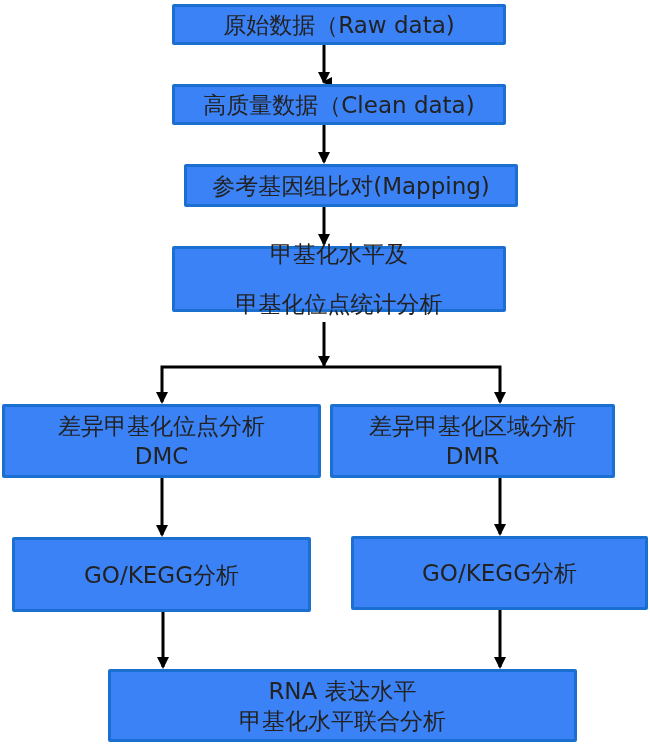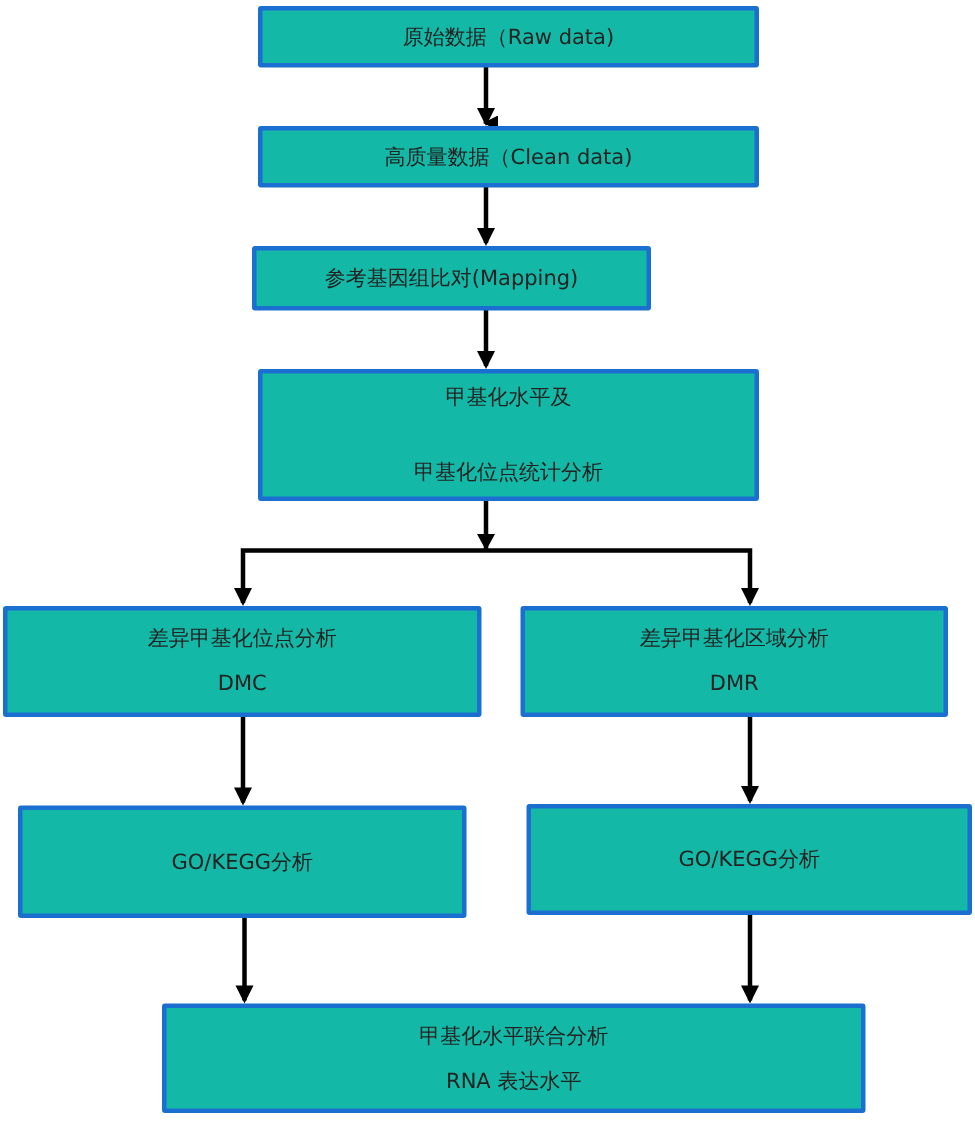--- a/index.html
+++ b/index.html
@@ -1,21 +1,21 @@
 <!DOCTYPE html>
 <html><head>
 <meta charset="utf-8">
 <style>
   html, body { margin: 0; padding: 0; background: #ffffff; }
   body { width: 650px; height: 752px; position: relative; overflow: hidden;
          font-family: "DejaVu Sans", "Liberation Sans", sans-serif; }
   .box { position: absolute; box-sizing: border-box; border: 3px solid #1a6fd1;
-         border-radius: 2px; background: #14b8a6; display: flex; flex-direction: column;
+         border-radius: 2px; background: #3b82f6; display: flex; flex-direction: column;
          align-items: center; justify-content: center; color: #222222;
-         font-size: 14px; line-height: 30px; text-align: center; white-space: nowrap; }
+         font-size: 23px; line-height: 30px; text-align: center; white-space: nowrap; }
   .box span { display: block; }
   svg.conn { position: absolute; left: 0; top: 0; width: 650px; height: 752px; pointer-events: none; }
 </style>
 </head>
 <body>
 
 <svg class="conn" viewBox="0 0 650 752">
   <defs>
     <marker id="ah" markerWidth="10" markerHeight="10" refX="5" refY="8" orient="auto" markerUnits="userSpaceOnUse">
       <path d="M0,0 L10,0 L5,10 z" fill="#000"></path>
@@ -45,37 +45,37 @@
     <path d="M494,657 L506,657 L500,669 z"></path>
   </g>
 </svg>
 
 <div class="box" style="left:172px;top:4px;width:334px;height:41px;">
   <span>原始数据（Raw data)</span>
 </div>
 <div class="box" style="left:172px;top:84px;width:334px;height:41px;">
   <span>高质量数据（Clean data)</span>
 </div>
-<div class="box" style="left:168px;top:164px;width:266px;height:43px;">
+<div class="box" style="left:184px;top:164px;width:334px;height:43px;">
   <span>参考基因组比对(Mapping)</span>
 </div>
-<div class="box" style="left:172px;top:246px;width:334px;height:88px;gap:20px;">
+<div class="box" style="left:172px;top:246px;width:334px;height:66px;gap:20px;">
   <span>甲基化水平及</span>
   <span>甲基化位点统计分析</span>
 </div>
 <div class="box" style="left:2px;top:404px;width:319px;height:74px;align-items:center;">
   <span>差异甲基化位点分析</span>
   <span>DMC</span>
 </div>
-<div class="box" style="left:347px;top:404px;width:285px;height:74px;">
+<div class="box" style="left:330px;top:404px;width:285px;height:74px;">
   <span>差异甲基化区域分析</span>
   <span>DMR</span>
 </div>
 <div class="box" style="left:12px;top:537px;width:299px;height:75px;">
   <span>GO/KEGG分析</span>
 </div>
 <div class="box" style="left:351px;top:536px;width:297px;height:74px;">
   <span>GO/KEGG分析</span>
 </div>
 <div class="box" style="left:108px;top:669px;width:469px;height:73px;">
+  <span>RNA 表达水平</span>
   <span>甲基化水平联合分析</span>
-  <span>RNA 表达水平</span>
 </div>
 
 </body></html>

